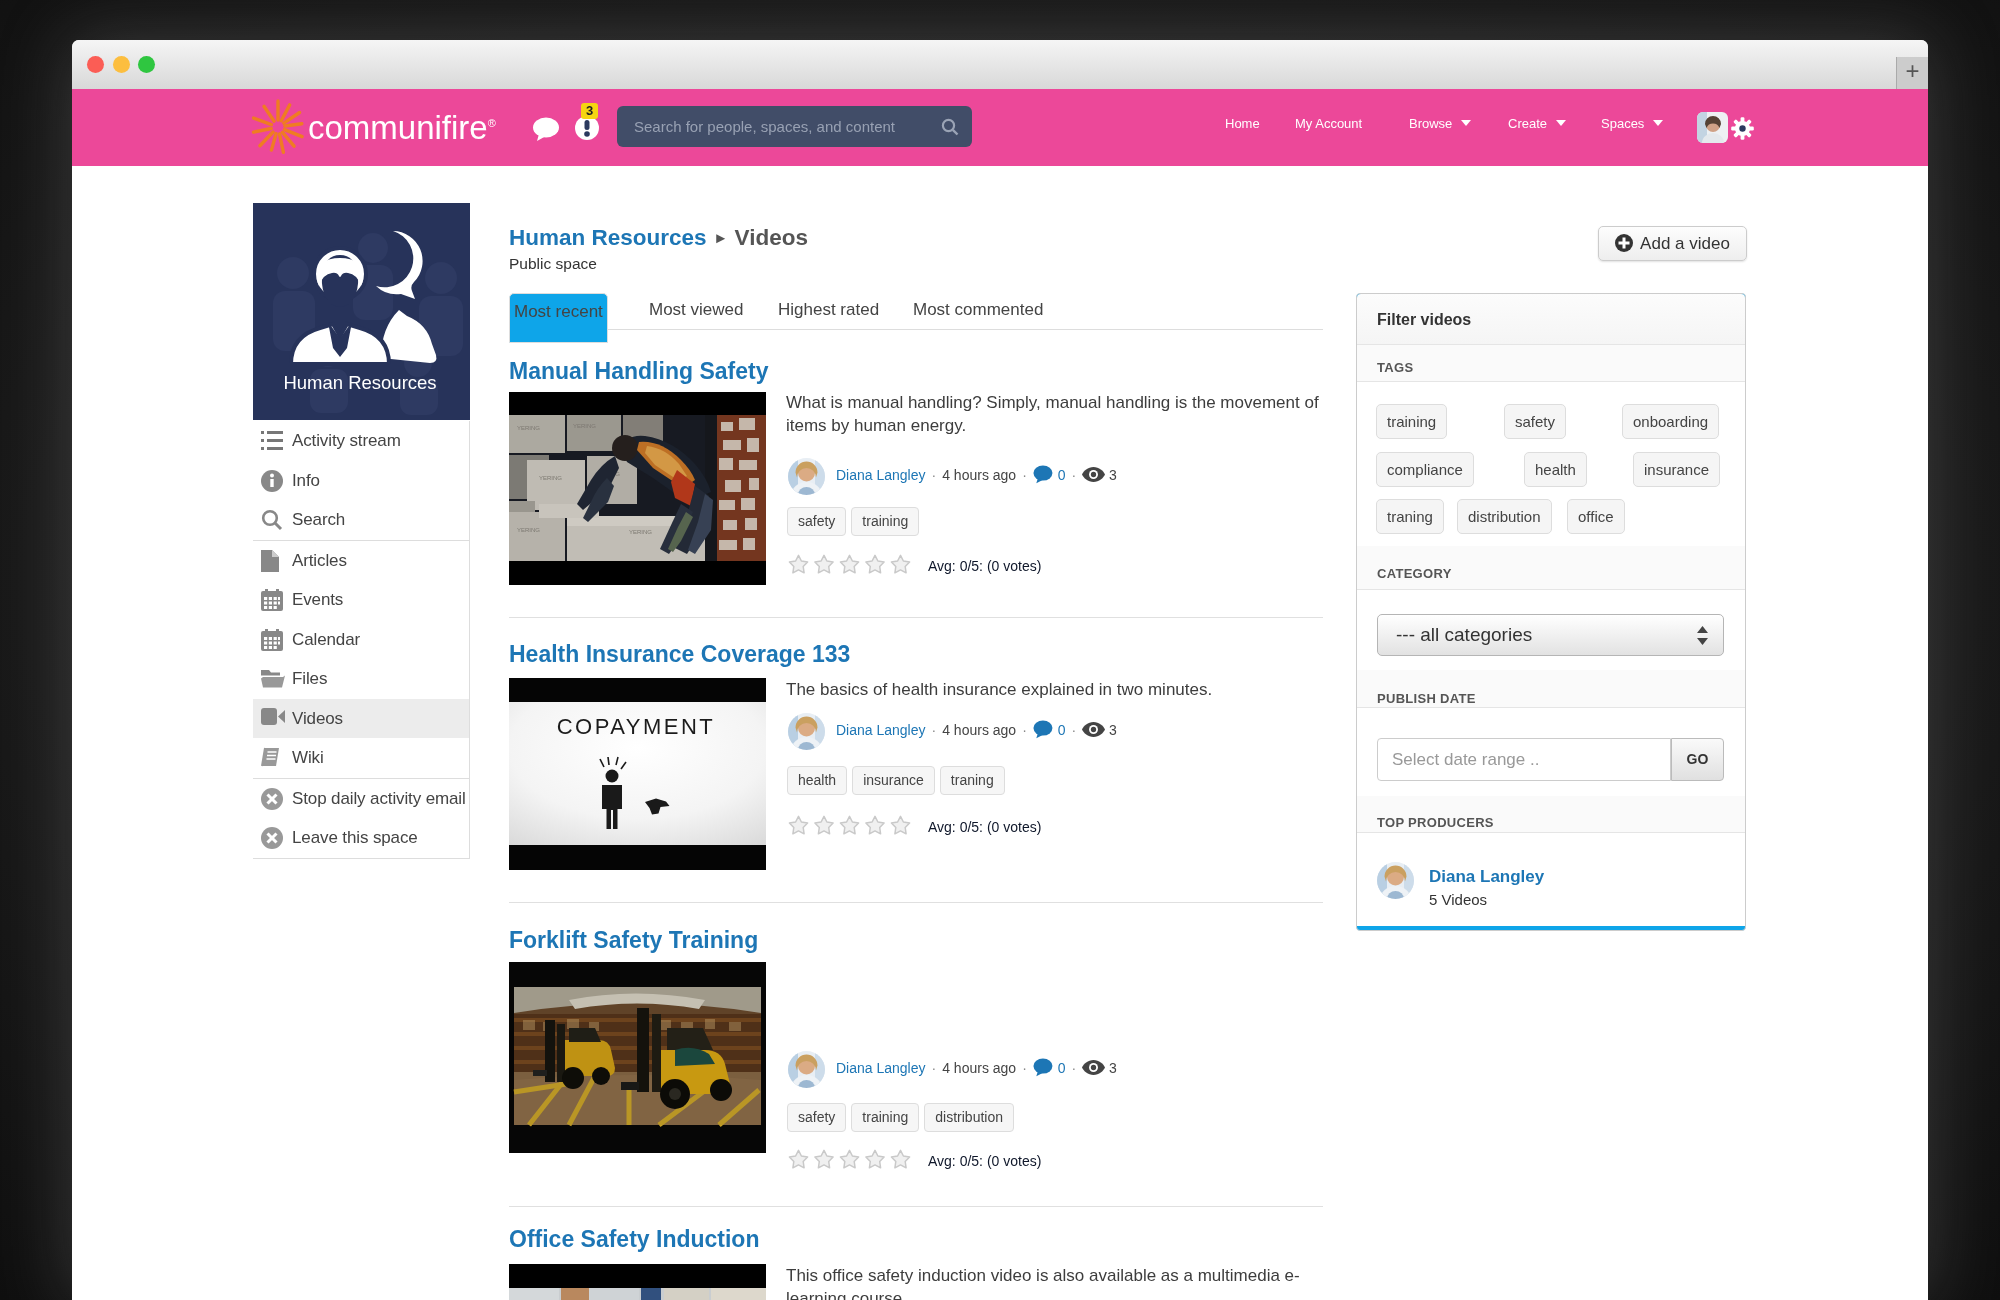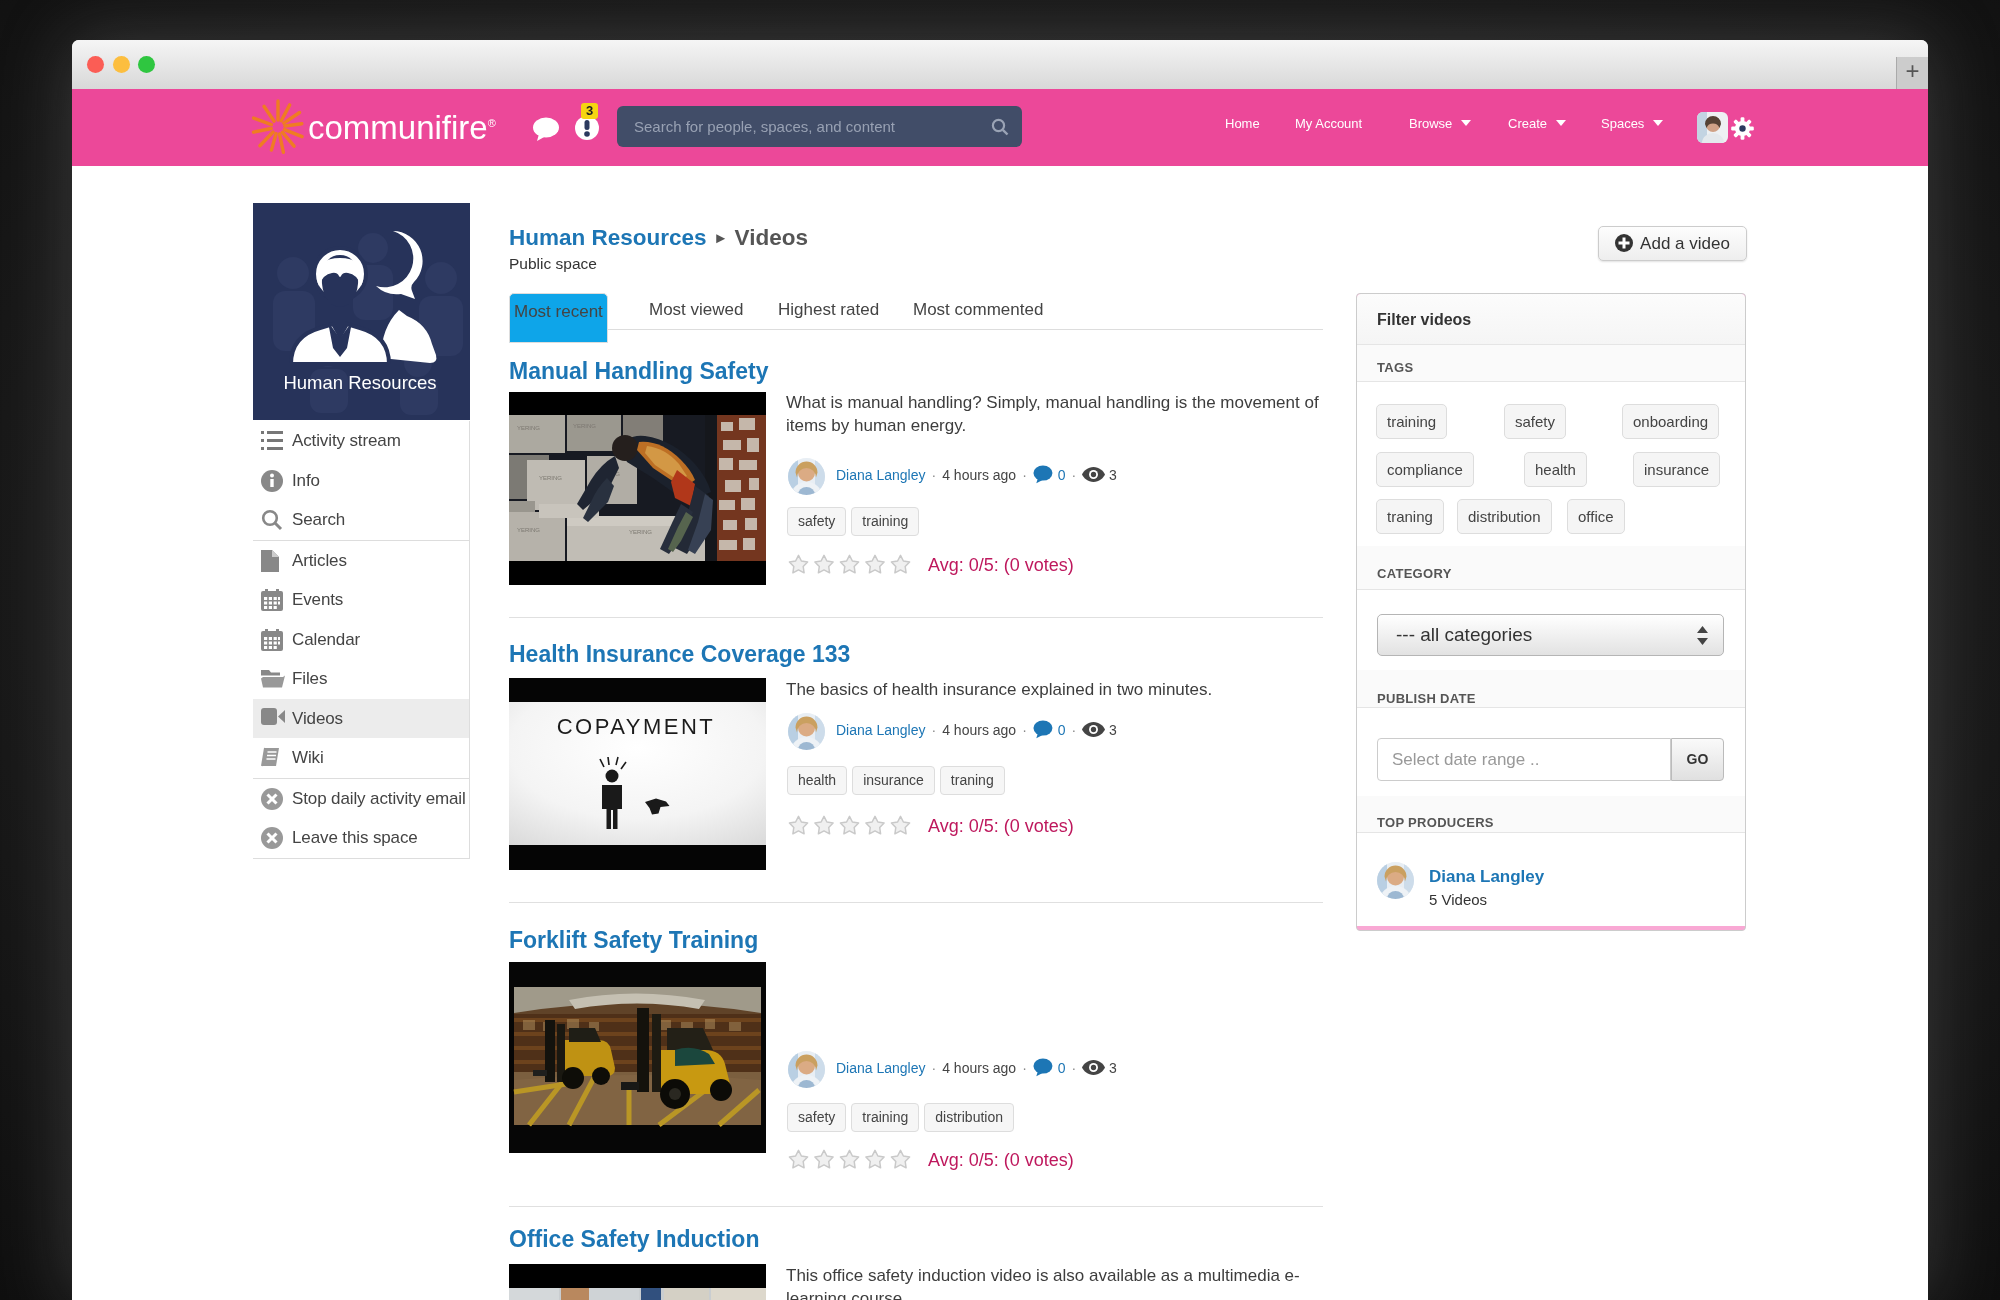--- a/index.html
+++ b/index.html
@@ -30,21 +30,21 @@
 }
 
 .nav {
   position:absolute; left:0; top:49px; width:100%; height:77px;
   background:#ec4899; color:#fff;
 }
 .logo { position:absolute; left:178px; top:10px; }
 .logotext { position:absolute; left:236px; top:20px; font-size:33px; color:#fff; }
 .logotext sup { font-size:11px; }
 .srch {
-  position:absolute; left:545px; top:17px; width:405px; height:41px;
+  position:absolute; left:545px; top:17px; width:355px; height:41px;
   background:#414d68; border-radius:6px; color:#98a1b3; font-size:15px;
   line-height:41px; padding-left:17px;
 }
 .nl { position:absolute; top:27px; white-space:nowrap; color:#fff; font-size:13px; }
 .caret { display:inline-block; width:0; height:0; border-left:5.5px solid transparent; border-right:5.5px solid transparent; border-top:6.5px solid #fff; margin-left:9px; vertical-align:2px; }
 .avatar30 { position:absolute; left:1625px; top:23px; width:31px; height:31px; border-radius:6px; overflow:hidden; }
 
 .tile { position:absolute; left:181px; top:163px; width:217px; height:217px; background:#27335a; overflow:hidden; }
 .menu { position:absolute; left:181px; top:381px; width:217px; border-right:1px solid #ddd; border-bottom:1px solid #ddd; font-size:17px; color:#444; }
 .mi { position:relative; height:39.5px; line-height:39.5px; padding-left:39px; white-space:nowrap; letter-spacing:-0.12px; }
@@ -63,31 +63,31 @@
 .etitle { position:absolute; left:437px; font-size:23px; font-weight:bold; color:#1d76b5;text-align:center; }
 .thumb { position:absolute; left:437px; width:257px; background:#7dd3fc; overflow:hidden; }
 .edesc { position:absolute; left:714px; font-size:17px; line-height:23px; color:#3d3d3d; white-space:nowrap; }
 .emeta { position:absolute; left:716px; height:37px; line-height:37px; font-size:14px; color:#555; white-space:nowrap; }
 .emeta .av { display:inline-block; width:37px; height:37px; border-radius:50%; overflow:hidden; vertical-align:middle; margin-right:11px; }
 .emeta a { color:#1d76b5; text-decoration:none; }
 .emeta .d { color:#888; padding:0 6px; }
 .emeta .cnum { color:#1d76b5; }
 .etags { position:absolute; left:715px; white-space:nowrap; }
 .tag { display:inline-block; height:29px; line-height:27px; padding:0 10px; margin-right:5px; background:#f6f6f6; border:1px solid #ddd; border-radius:4px; font-size:14px; color:#444; }
-.erate { position:absolute; left:716px; height:21px; font-size:18px; color:#be185d; white-space:nowrap; }
+.erate { position:absolute; left:716px; height:21px; font-size:14px; color:#0f172a; white-space:nowrap; }
 .erate .stars { display:inline-block; vertical-align:-4px; margin-right:15px; }
 .ediv { position:absolute; left:437px; width:814px; border-top:1px solid #e0e0e0; }
 
 .addbtn {
   position:absolute; left:1526px; top:186px; width:149px; height:35px;
   background:linear-gradient(#fdfdfd,#eee); border:1px solid #ccc; border-radius:5px;
   font-size:17px; color:#333; text-align:center; line-height:33px;
   box-shadow:0 1px 2px rgba(0,0,0,.12);
 }
-.panel { position:absolute; left:1284px; top:253px; width:390px; height:638px; border:1px solid #ccc; border-radius:4px; background:#f9a8d4; }
+.panel { position:absolute; left:1284px; top:253px; width:390px; height:638px; border:1px solid #ccc; border-radius:4px; background:#0ea5e9; }
 .phead { height:51px; line-height:51px; padding-left:20px; font-size:16px; font-weight:bold; color:#333; border-bottom:1px solid #ddd; background:linear-gradient(#fcfcfc,#f5f5f5); border-radius:4px 4px 0 0;}
 .pband { height:38px; line-height:38px; padding-left:20px; font-size:13px; font-weight:bold; color:#555; background:#fafafa; border-top:1px solid #e5e5e5; border-bottom:1px solid #e5e5e5; letter-spacing:.3px; margin-top:-1px; }
 .pbody { position:relative; background:#fff; }
 .chip { position:absolute; height:35px; line-height:33px; padding:0 10px; background:#f5f5f5; border:1px solid #ddd; border-radius:5px; font-size:15px; color:#444; }
 </style>
 </head>
 <body>
 <div class="win">
   <div class="titlebar">
     <div class="dot r"></div>

